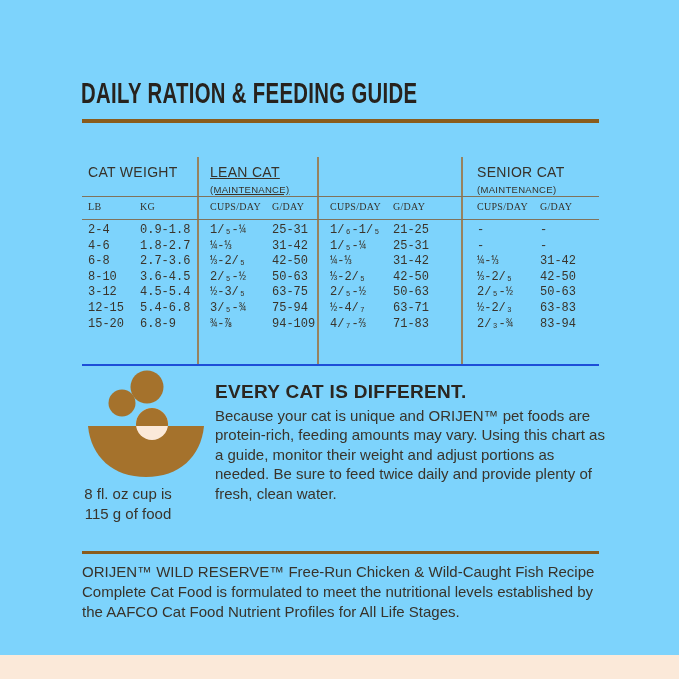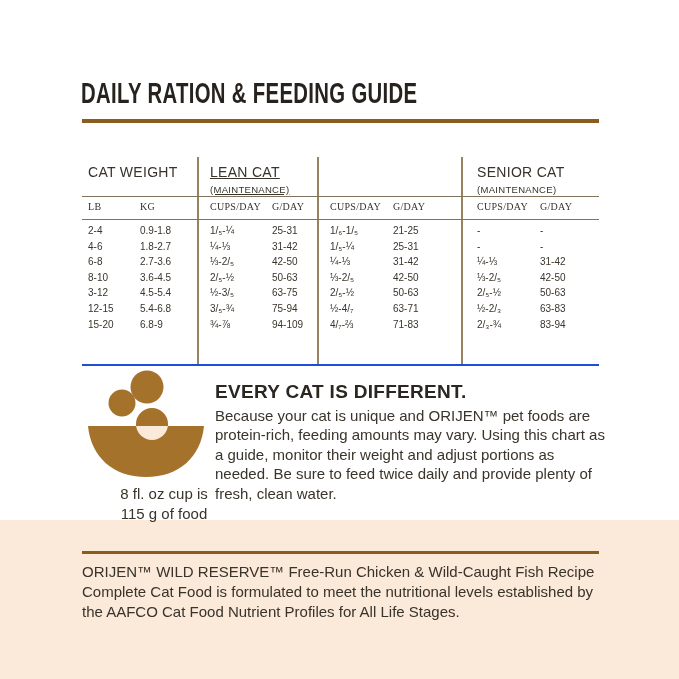--- a/index.html
+++ b/index.html
@@ -3,45 +3,45 @@
 <meta charset="utf-8">
 <style>
   html,body{margin:0;padding:0;}
   body{
     width:679px;height:679px;
     background:#fbe9d9;
     font-family:"Liberation Sans", sans-serif;
     color:#3a342b;
     overflow:hidden;
   }
-  .canvas{position:relative;width:679px;height:520px;background:#ffffff;}
+  .canvas{position:relative;width:679px;height:655px;background:#7dd3fc;}
 
   
   .page-title{
     position:absolute;left:81px;top:77px;
     font-size:29px;font-weight:700;color:#27221d;
     letter-spacing:0.5px;white-space:nowrap;
     transform:scaleX(0.70);transform-origin:left top;
   }
   .rule-thick{position:absolute;left:82px;top:119px;width:517px;height:4px;background:#8a5c1d;}
 
   
   .ftable{position:absolute;left:82px;top:123px;width:517px;height:207px;border-bottom:2px solid #1d4ed8;margin-top:34px;}
   .vdiv{position:absolute;top:0;width:2px;height:100%;background:#97835f;}
   .hline{position:absolute;left:0;width:100%;height:1px;background:#80735c;}
   .ghead{position:absolute;top:7px;line-height:15px;}
   .gtitle{font-size:14px;letter-spacing:0.3px;color:#37322a;}
   .gsub{font-size:9.5px;letter-spacing:0.3px;color:#37322a;}
   .subhead{position:absolute;top:44px;font-size:10px;letter-spacing:0.3px;color:#37322a;white-space:nowrap;font-family:Liberation Serif, serif;}
   .dcol{position:absolute;top:66px;}
-  .cell{height:15.6px;line-height:15.6px;font-size:10px;white-space:nowrap;color:#3a342b;}
+  .cell{height:15.6px;line-height:15.6px;font-size:12px;white-space:nowrap;color:#3a342b;font-family:Liberation Mono, monospace;}
 
   
   .bowl-wrap{position:absolute;left:88px;top:369px;width:116px;height:110px;}
-  .cup-note{position:absolute;left:96px;top:484px;width:136px;text-align:center;font-size:15px;line-height:20px;color:#3a342b;}
+  .cup-note{position:absolute;left:60px;top:484px;width:136px;text-align:center;font-size:15px;line-height:20px;color:#3a342b;}
   .info-heading{position:absolute;left:215px;top:381px;font-size:19px;font-weight:700;letter-spacing:0.3px;color:#2b2620;}
   .info-body{position:absolute;left:215px;top:406px;width:394px;font-size:15px;line-height:19.4px;color:#3a342b;}
 
   
   .rule-footer{position:absolute;left:82px;top:551px;width:517px;height:3px;background:#8a5c1d;}
   .footer-text{position:absolute;left:82px;top:562px;width:534px;font-size:15px;line-height:20px;color:#38332b;}
 </style>
 </head>
 <body>
 

